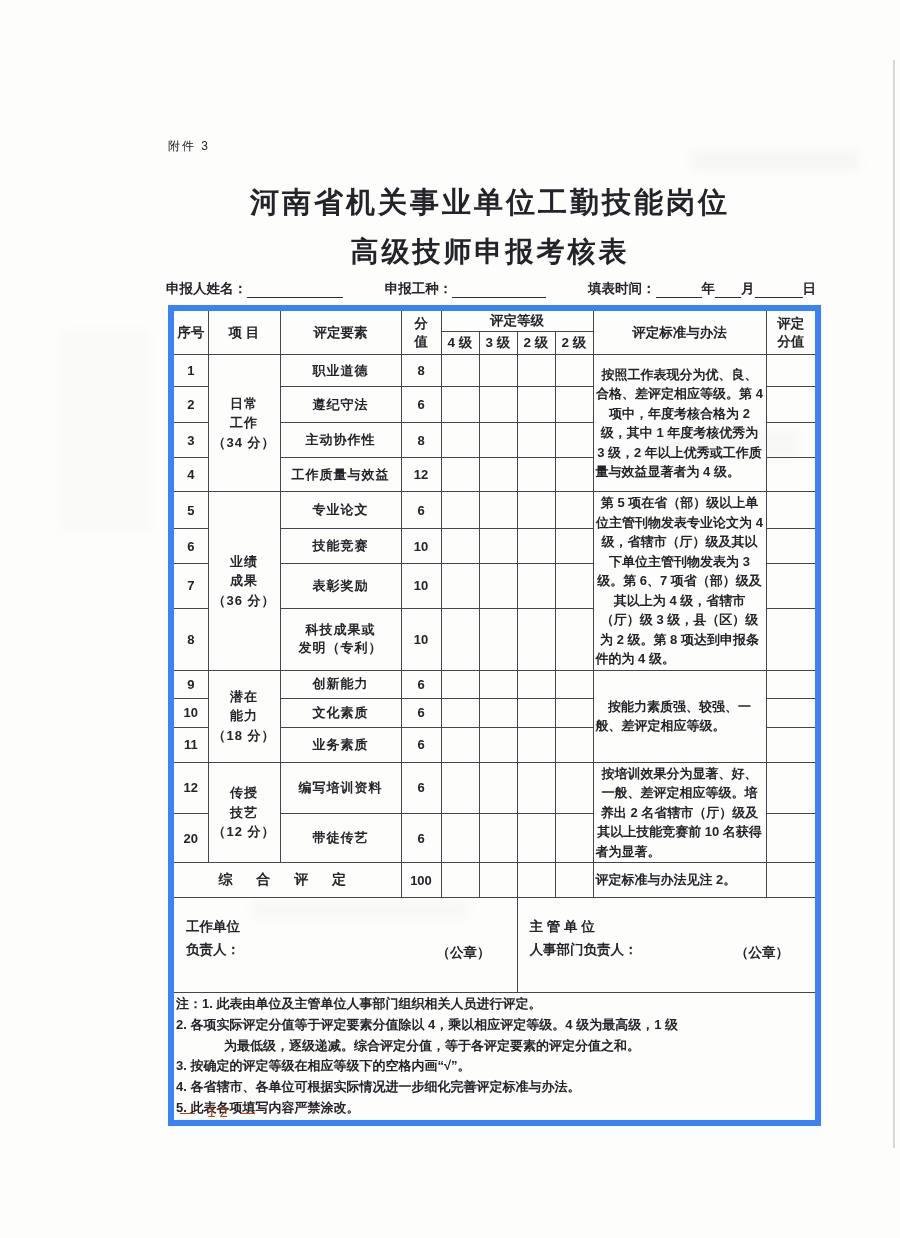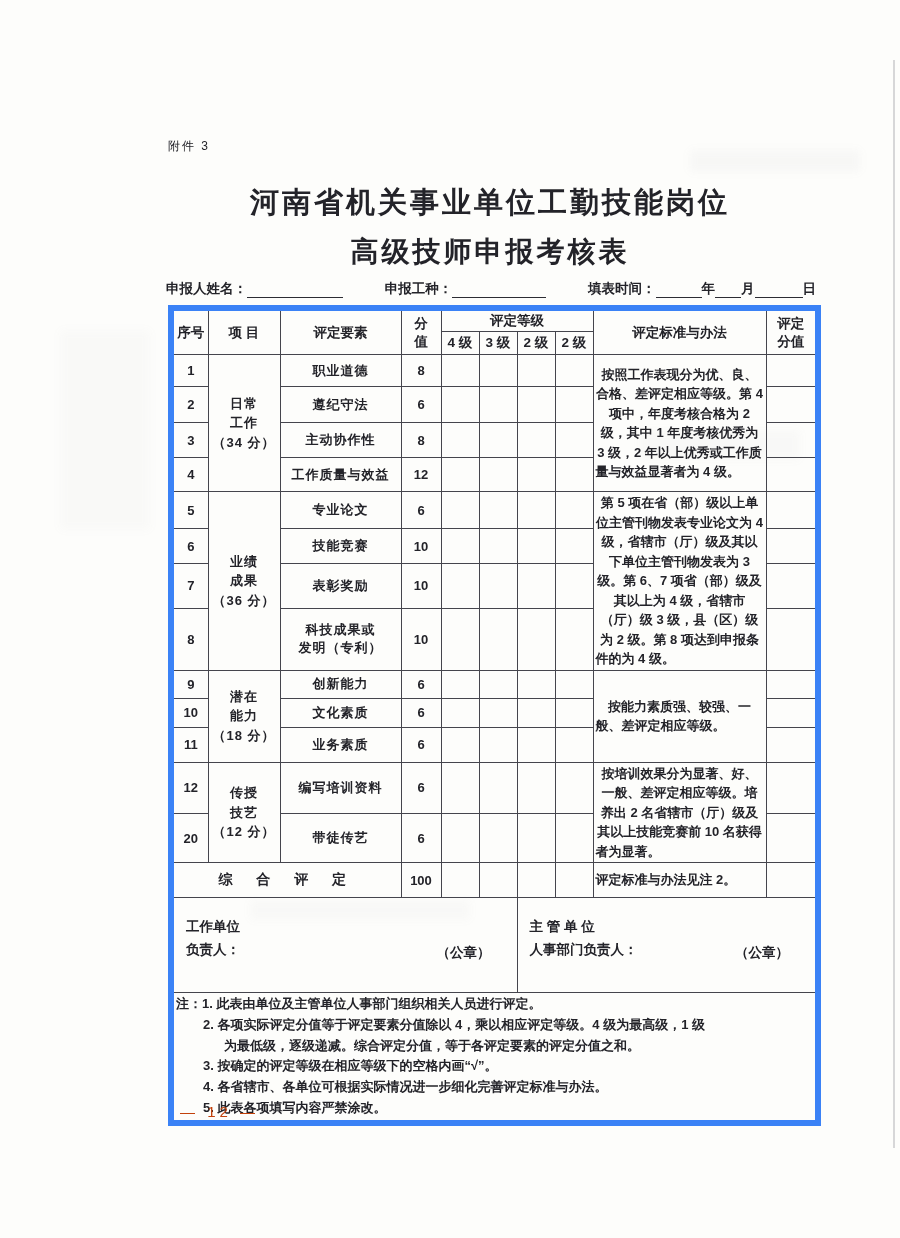--- a/index.html
+++ b/index.html
@@ -81,21 +81,21 @@
   .sum-label { letter-spacing:10px; font-size:14px; font-weight:700; }
   .sig-cell { vertical-align:bottom; }
   .sig-inner {
     display:flex; justify-content:space-between; align-items:flex-end;
     padding:0 24px 12px 10px;
   }
   .sig-label { text-align:left; font-size:13.5px; line-height:1.7; font-weight:600; }
   .seal { font-size:13.5px; font-weight:600; }
   .notes-cell { text-align:left; vertical-align:top; padding:8px 10px 0 10px; }
   .note-line { font-size:13px; line-height:1.6; font-weight:600; text-align:left; }
-  .ind0 { margin-left:0; } .ind1 { margin-left:27px; } .ind2 { margin-left:48px; }
+  .ind0 { margin-left:0; } .ind1 { } .ind2 { margin-left:48px; }
   .page-number {
     position:absolute; left:180px; top:1103px;
     font-size:15px; letter-spacing:4px; color:#c2410c;
   }
 </style>
 </head>
 <body>
 
 <div id="page">
   <div class="smudge sm1"></div>

